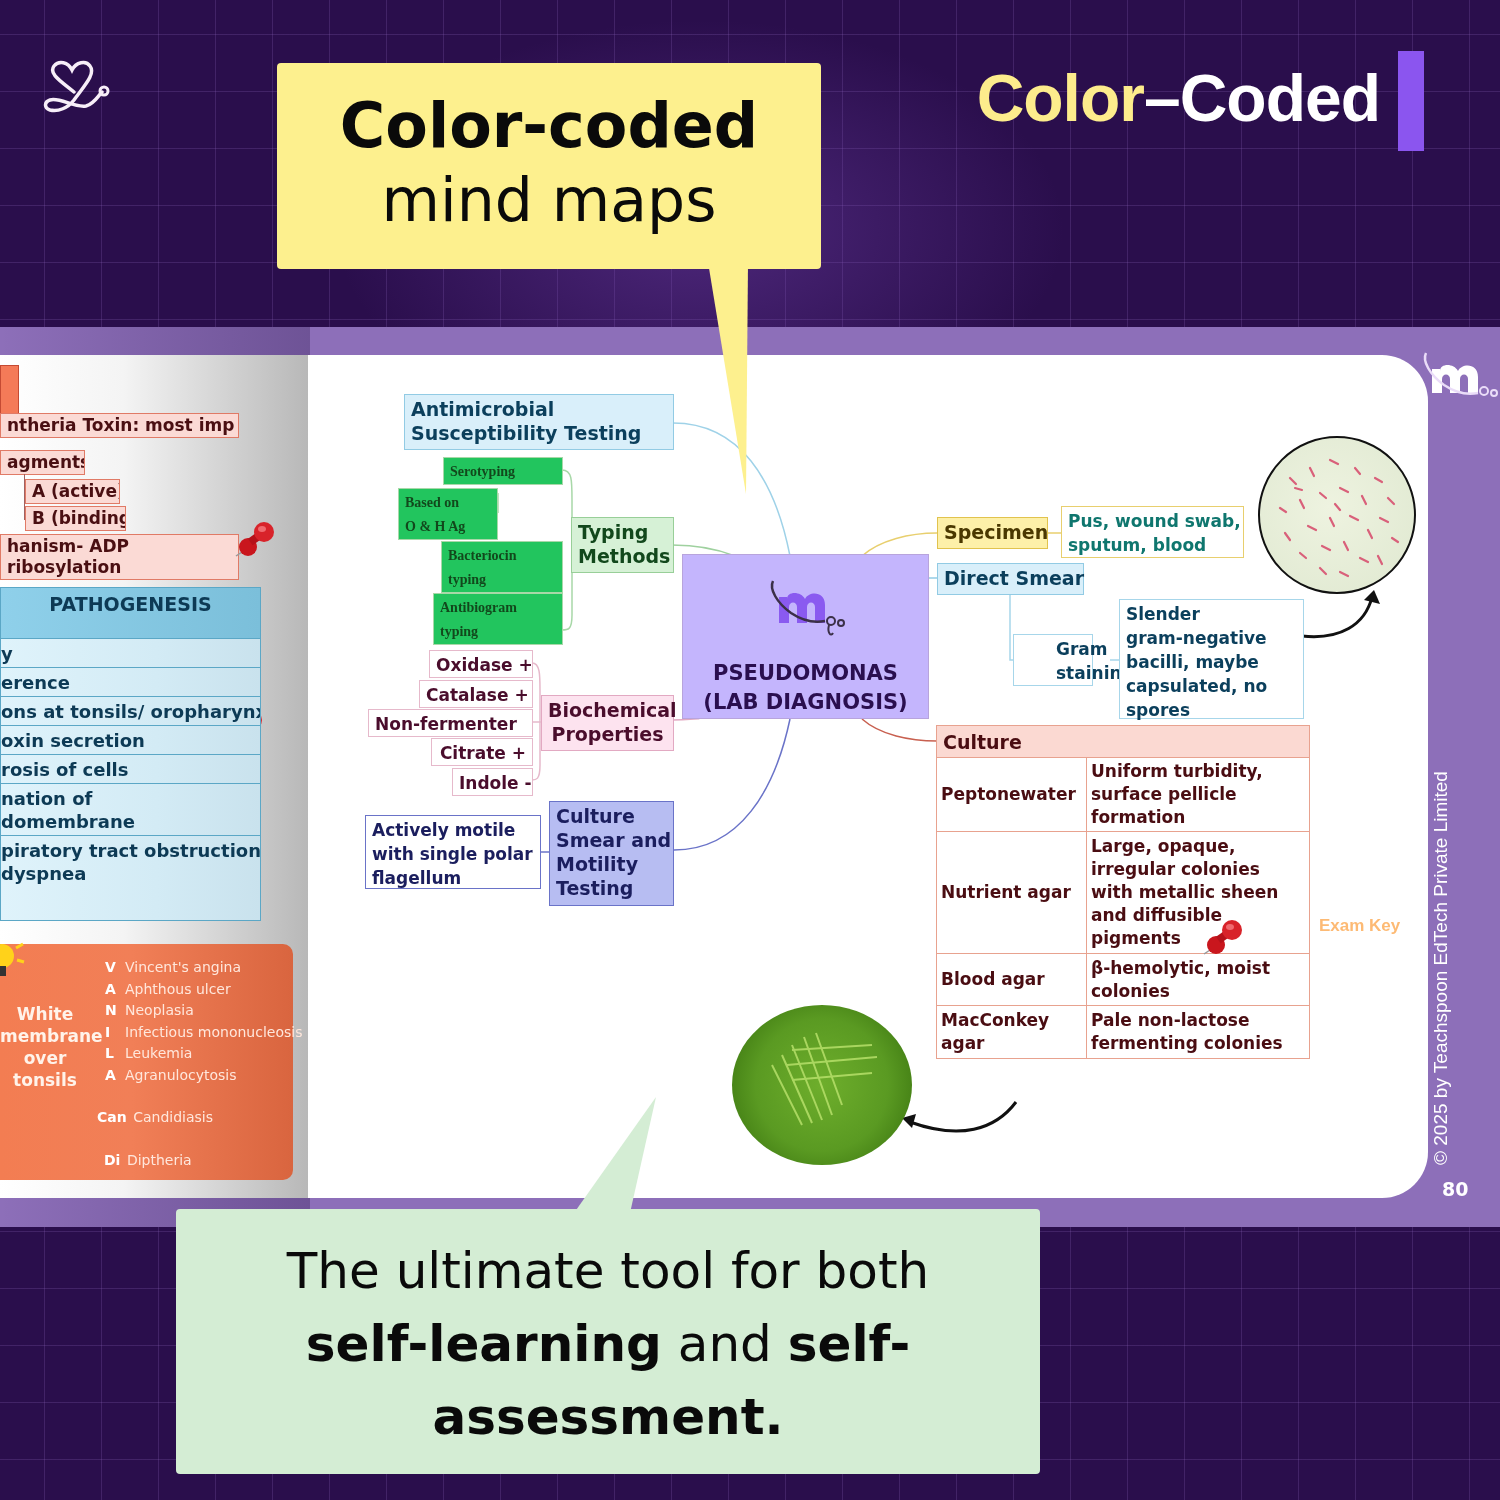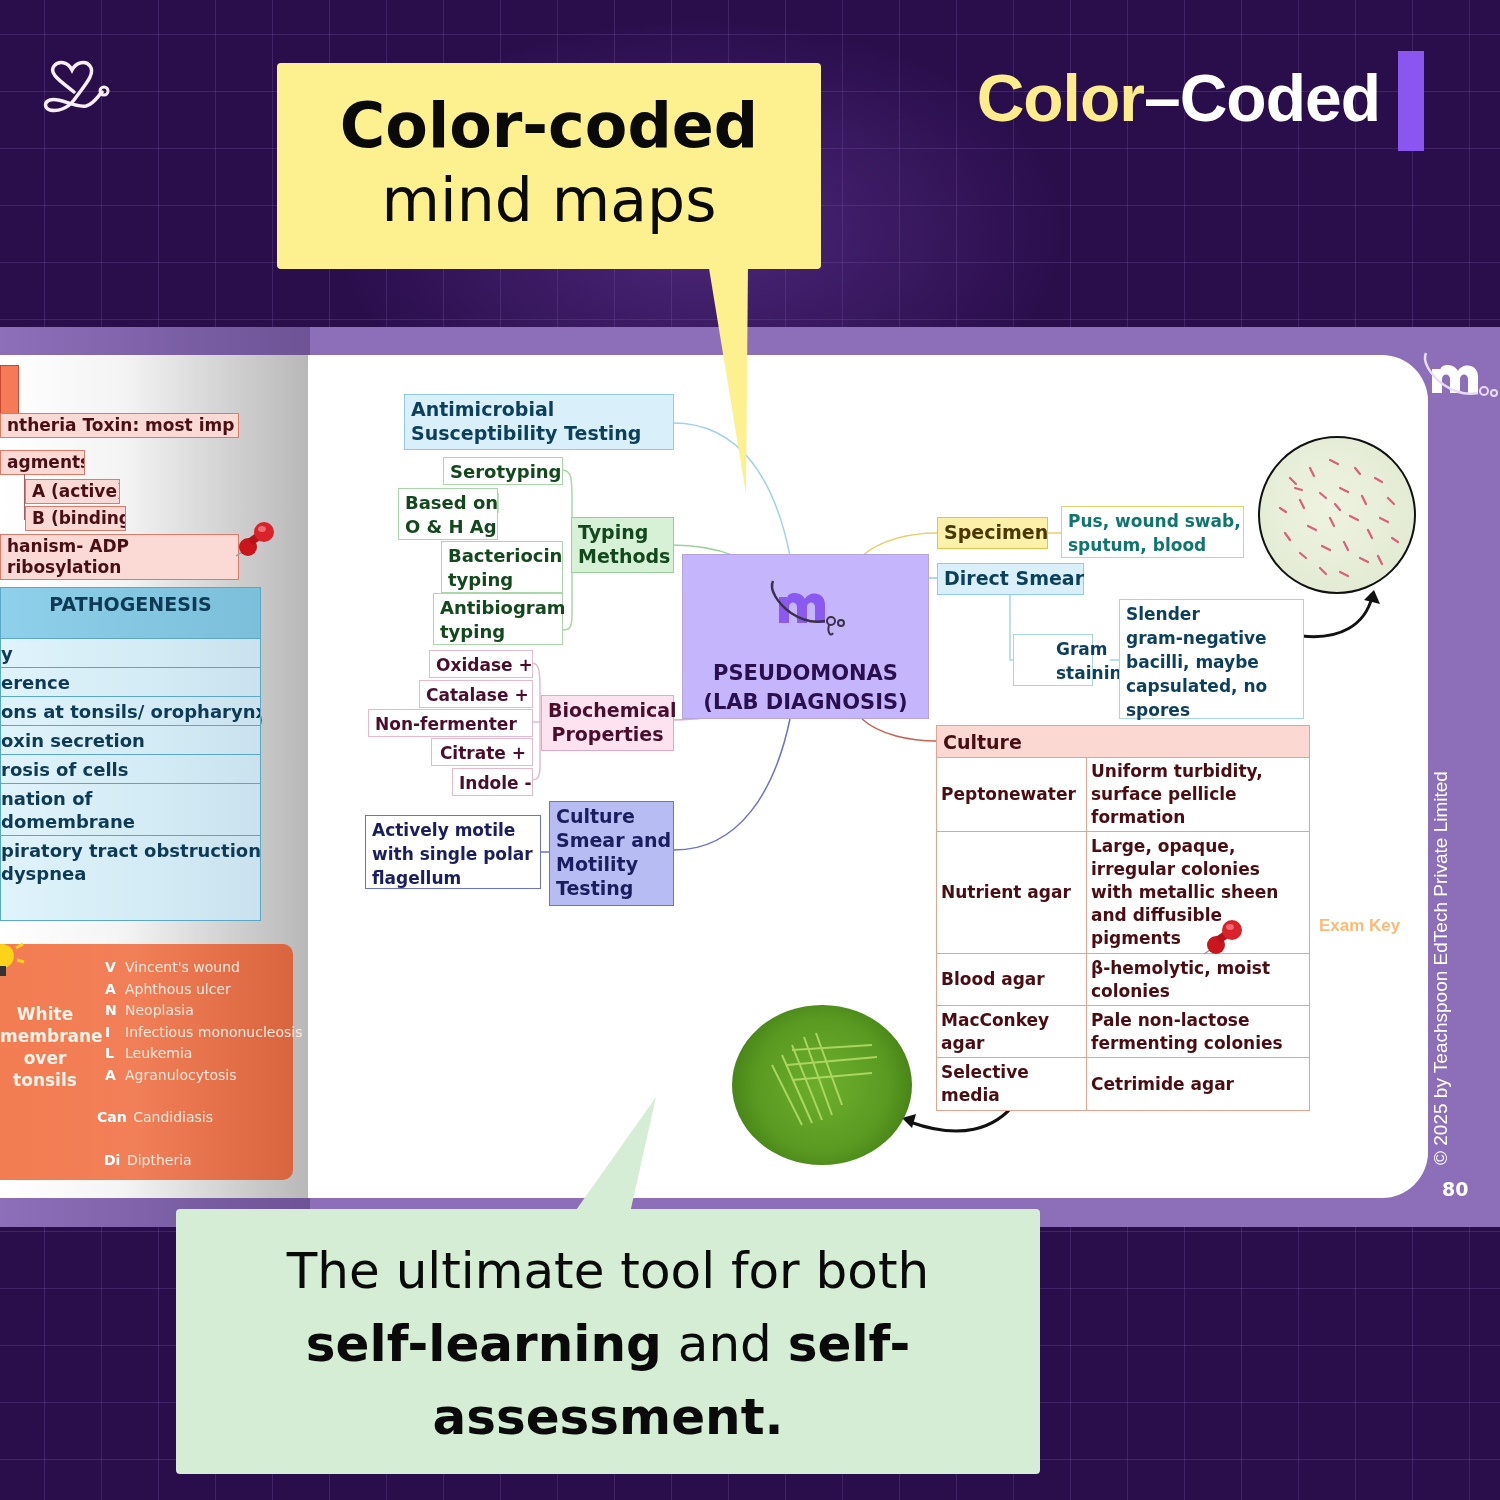--- a/index.html
+++ b/index.html
@@ -94,21 +94,21 @@
   .op-extra b { font-weight: 700; color: #fff; margin-right: 2px; }
   .bulb { left: -10px; top: 934px; }
 
   
   .node {
     position: absolute; font-weight: 600; line-height: 24px; padding: 2px 6px;
     border-width: 1.5px; border-style: solid; white-space: nowrap;
   }
   .n-blue { background: #d9effa; border-color: #92cbe4; color: #0b3f5c; font-size: 19px; }
   .n-green-main { background: #d6f1d6; border-color: #98cf98; color: #12481c; font-size: 19px; }
-  .n-green { background: #ffffff; border-color: #a8d8a8; color: #12481c; font-size: 18px; }
+  .n-green { background: #22c55e; border-color: #a8d8a8; color: #12481c; font-size: 14px; font-family: Liberation Serif, serif; }
   .n-pink-main { background: #fde3ef; border-color: #e2a9c2; color: #4a0d2c; font-size: 19px; }
   .n-pink { background: #ffffff; border-color: #e6b9cb; color: #4a0d2c; font-size: 17px; }
   .n-violet-main { background: #b7bdf2; border-color: #6a73c8; color: #1b1e5e; font-size: 19px; }
   .n-violet { background: #ffffff; border-color: #6a73c8; color: #1b1e5e; font-size: 17px; }
   .n-yellow-main { background: #fdf0a9; border-color: #e1c34e; color: #4a3800; font-size: 19px; }
   .n-yellow { background: #ffffff; border-color: #e8cf6e; color: #0f766e; font-size: 17px; }
   .n-cyan-main { background: #d9effa; border-color: #92cbe4; color: #0b3f5c; font-size: 19px; }
   .n-cyan { background: #ffffff; border-color: #a7d6ea; color: #0b3f5c; font-size: 17px; }
 
   .center-node {
@@ -213,21 +213,21 @@
       <line x1="27" y1="26" x2="34" y2="28" stroke="#ffd21a" stroke-width="3"></line>
     </svg>
 </div>
 <div class="abs op-title">
   <div>White</div>
   <div>membrane</div>
   <div>over</div>
   <div>tonsils</div>
 </div>
 <div class="abs op-list">
-  <div class="op-item"><b>V</b><span>Vincent's wound</span></div>
+  <div class="op-item"><b>V</b><span>Vincent's angina</span></div>
   <div class="op-item"><b>A</b><span>Aphthous ulcer</span></div>
   <div class="op-item"><b>N</b><span>Neoplasia</span></div>
   <div class="op-item"><b>I</b><span>Infectious mononucleosis</span></div>
   <div class="op-item"><b>L</b><span>Leukemia</span></div>
   <div class="op-item"><b>A</b><span>Agranulocytosis</span></div>
 </div>
 <div class="abs op-extra" style="left:97px;top:1109px;"><b>Can</b> <span>Candidiasis</span></div>
 <div class="abs op-extra" style="left:104px;top:1152px;"><b>Di</b> <span>Diptheria</span></div>
 
 <svg class="abs" style="left:0;top:0;" width="1500" height="1500">
@@ -347,24 +347,20 @@
     <div class="c-k">Nutrient agar</div>
     <div class="c-v">Large, opaque, irregular colonies with metallic sheen and diffusible pigments</div>
   </div>
   <div class="c-row" style="height:52px;">
     <div class="c-k">Blood agar</div>
     <div class="c-v">β-hemolytic, moist colonies</div>
   </div>
   <div class="c-row" style="height:52px;">
     <div class="c-k">MacConkey agar</div>
     <div class="c-v">Pale non-lactose fermenting colonies</div>
-  </div>
-  <div class="c-row" style="height:52px;">
-    <div class="c-k">Selective media</div>
-    <div class="c-v">Cetrimide agar</div>
   </div>
 </div>
 
 <div class="abs" style="left:1200px;top:918px;">
   <svg width="46" height="42" viewBox="0 0 46 42">
       <line x1="4" y1="36" x2="16" y2="28" stroke="#999" stroke-width="1.5"></line>
       <ellipse cx="16" cy="27" rx="9" ry="9" fill="#c9161d"></ellipse>
       <rect x="17" y="14" width="14" height="8" transform="rotate(-35 24 18)" fill="#b5121a"></rect>
       <ellipse cx="32" cy="12" rx="10" ry="10" fill="#d8232a"></ellipse>
       <ellipse cx="30" cy="9" rx="4" ry="3" fill="#f06a6f"></ellipse>

